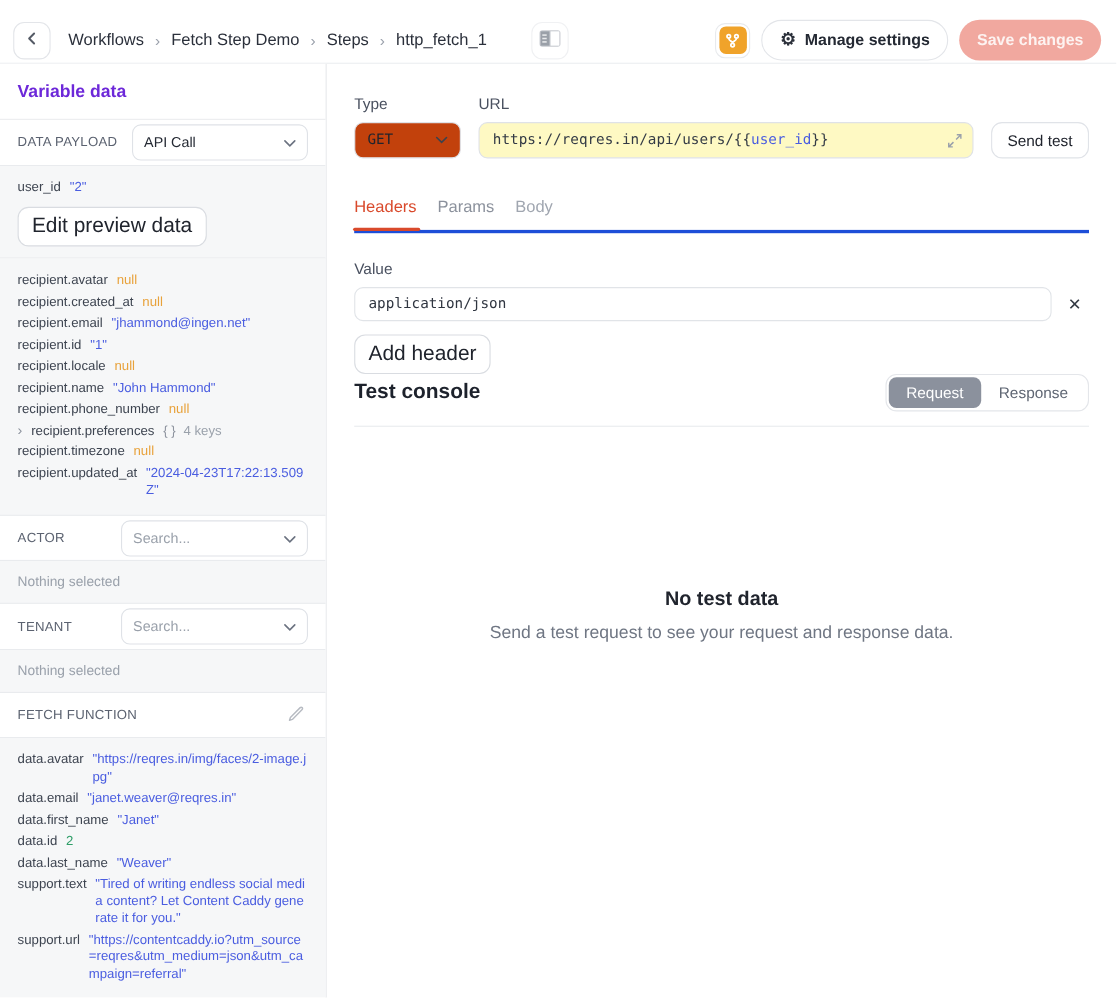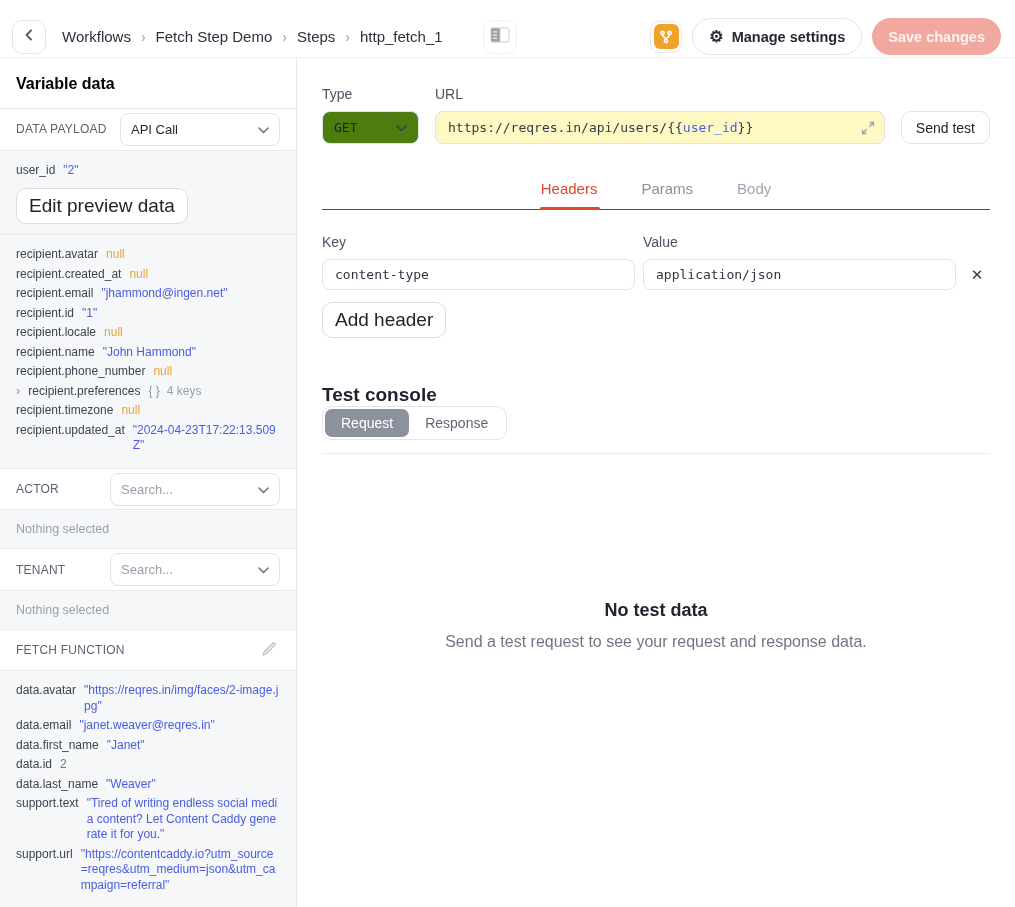--- a/index.html
+++ b/index.html
@@ -29,21 +29,21 @@
   .btn-save { height:37px; padding:0 16px; border:none; border-radius:19px;
     background:#f1a89f; color:#fdf3f1; font-size:14.5px; font-weight:600; font-family:inherit; }
 
   
   .app { display:flex; height:849px; }
   .sidebar { width:297px; min-width:297px; border-right:1px solid #e7e9ec;
     display:flex; flex-direction:column; overflow:hidden; background:#fff; }
   .main { flex:1; padding:28px 25px 0; }
 
   
-  .sb-title { padding:17px 16px 15px; font-size:16px; font-weight:600; color:#000000;
+  .sb-title { padding:17px 16px 15px; font-size:16px; font-weight:600; color:#6d28d9;
     border-bottom:1px solid #e9ebee; }
   .sb-row { display:flex; align-items:center; justify-content:space-between;
     padding:8px 16px; min-height:41px; border-bottom:1px solid #e9ebee; background:#fff; }
   .sb-label { font-size:12px; color:#5b6270; font-weight:500; letter-spacing:.02em; }
   .select { width:170px; height:33px; border:1px solid #dfe2e7; border-radius:8px;
     background:#fff; display:flex; align-items:center; justify-content:space-between;
     padding:0 10px; font-size:13px; color:#242933; cursor:pointer; }
   .select .ph { color:#9aa1ab; }
   .sb-gray { background:#f6f7f8; padding:8px 16px 10px; border-bottom:1px solid #e9ebee; }
   .sb-gray.grow { flex:1; border-bottom:none; }
@@ -62,52 +62,52 @@
   .edit-btn { margin-top:6px; }
   .nothing { background:#f6f7f8; padding:12px 16px; font-size:12.5px; color:#9aa1ab;
     border-bottom:1px solid #e9ebee; }
   .pencil-btn { background:none; border:none; cursor:pointer; display:flex; padding:2px; }
 
   
   .req-row { display:flex; gap:16px; align-items:flex-end; }
   .field { display:flex; flex-direction:column; gap:9px; }
   .field-label { font-size:14px; color:#4a5160; }
   .method-select { width:97px; height:33px; border:1px solid #dfe2e7; border-radius:8px;
-    background:#4d7c0f; display:flex; align-items:center; justify-content:space-between;
+    background:#c2410c; display:flex; align-items:center; justify-content:space-between;
     padding:0 11px; font-size:13px; color:#20242d; cursor:pointer; }
   .url-field { flex:1; }
   .url-input { position:relative; height:33px; border:1px solid #dfe2e7; border-radius:8px;
     background:#fef9c3; display:flex; align-items:center; padding:0 36px 0 12px;
     font-size:13px; color:#333a45; cursor:text; }
   .url-var { color:#4a5de0; }
   .expand-btn { position:absolute; right:9px; top:9px; background:none; border:none;
     display:flex; cursor:pointer; }
   .send-btn { height:33px; padding:0 14px; border:1px solid #e0e3e8; border-radius:10px;
     background:#fff; font-size:14px; color:#20242d; cursor:pointer; font-family:inherit; }
 
   
-  .tabs { margin-top:36px; display:flex; gap:44px; border-bottom:1px solid #1d4ed8;justify-content:center; }
+  .tabs { margin-top:36px; display:flex; gap:19px; border-bottom:3px solid #1d4ed8; }
   .tab { padding-bottom:12px; font-size:15px; cursor:pointer; position:relative; color:#8b919c; }
   .tab.t2 { color:#a0a6b0; }
   .tab.active { color:#d9492b; }
   .tab.active::after { content:""; position:absolute; left:-1px; right:-3px; bottom:-1px;
     height:3px; border-radius:2px; background:#d9492b; }
 
   
   .kv-row { margin-top:24px; display:flex; gap:8px; align-items:flex-end; }
   .kv-col { flex:1; display:flex; flex-direction:column; gap:9px; }
   .kv-input { height:31px; border:1px solid #e1e4e8; border-radius:8px; background:#fff;
     display:flex; align-items:center; padding:0 12px; font-size:13px; color:#2f3540; cursor:text; }
   .remove-btn { width:26px; height:31px; background:none; border:none; color:#343a44;
     font-size:15px; cursor:pointer; }
   .add-btn { margin-top:12px; }
 
   
-  .console-head { margin-top:46px; display:flex; justify-content:space-between;
-    align-items:flex-start; padding-bottom:13px; border-bottom:1px solid #e9ebee;flex-direction:column; }
+  .console-head { display:flex; justify-content:space-between;
+    align-items:center; padding-bottom:13px; border-bottom:1px solid #e9ebee; }
   .console-title { font-size:19px; font-weight:700; color:#1d222c; }
   .segmented { display:flex; border:1px solid #e4e6ea; border-radius:10px; padding:2px; background:#fff; }
   .seg-btn { padding:6px 16px; font-size:14px; border:none; background:none;
     border-radius:7px; color:#5f6673; cursor:pointer; font-family:inherit; }
   .seg-btn.active { background:#8b919d; color:#fff; }
 
   .empty { text-align:center; margin-top:146px; }
   .empty-title { font-size:18px; font-weight:700; color:#20242d; }
   .empty-sub { margin-top:12px; font-size:16px; color:#6f7683; }
 </style>
@@ -323,24 +323,20 @@
   </div>
 
   <div class="tabs">
     <span class="tab active">Headers</span>
     <span class="tab">Params</span>
     <span class="tab t2">Body</span>
   </div>
 
   <div class="kv-row">
     <div class="kv-col">
-      <span class="field-label">Key</span>
-      <div class="kv-input mono">content-type</div>
-    </div>
-    <div class="kv-col">
       <span class="field-label">Value</span>
       <div class="kv-input mono">application/json</div>
     </div>
     <button class="remove-btn"><span>✕</span></button>
   </div>
   <button class="btn-light add-btn">Add header</button>
 
   <div class="console-head">
     <span class="console-title">Test console</span>
     <div class="segmented">

